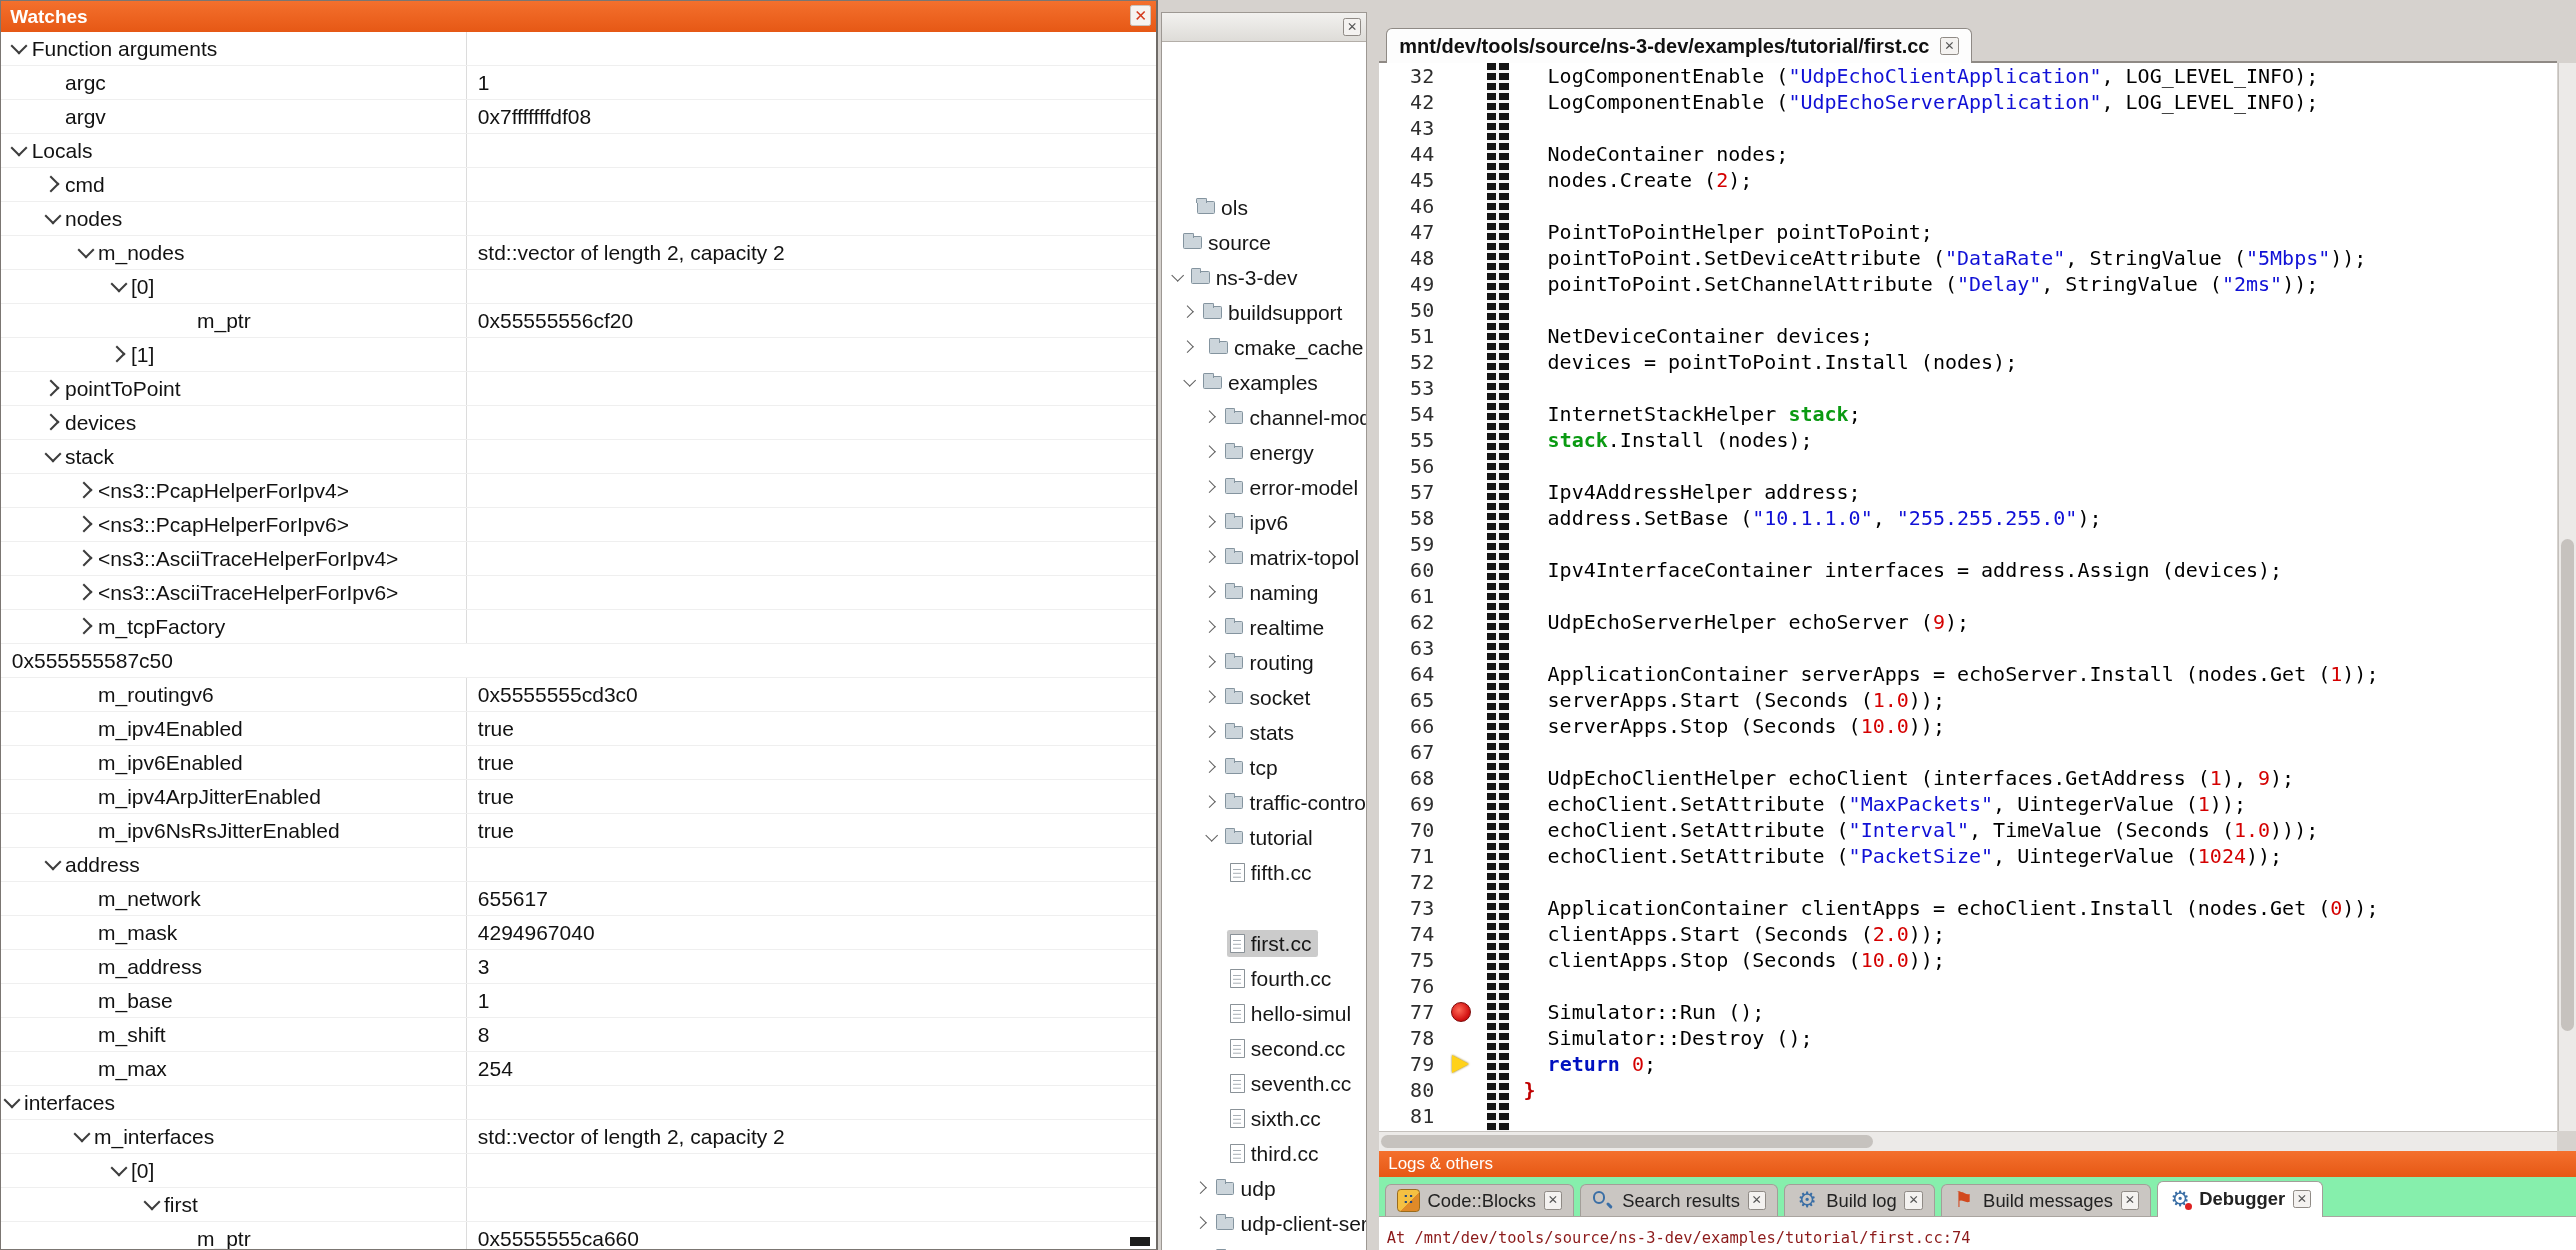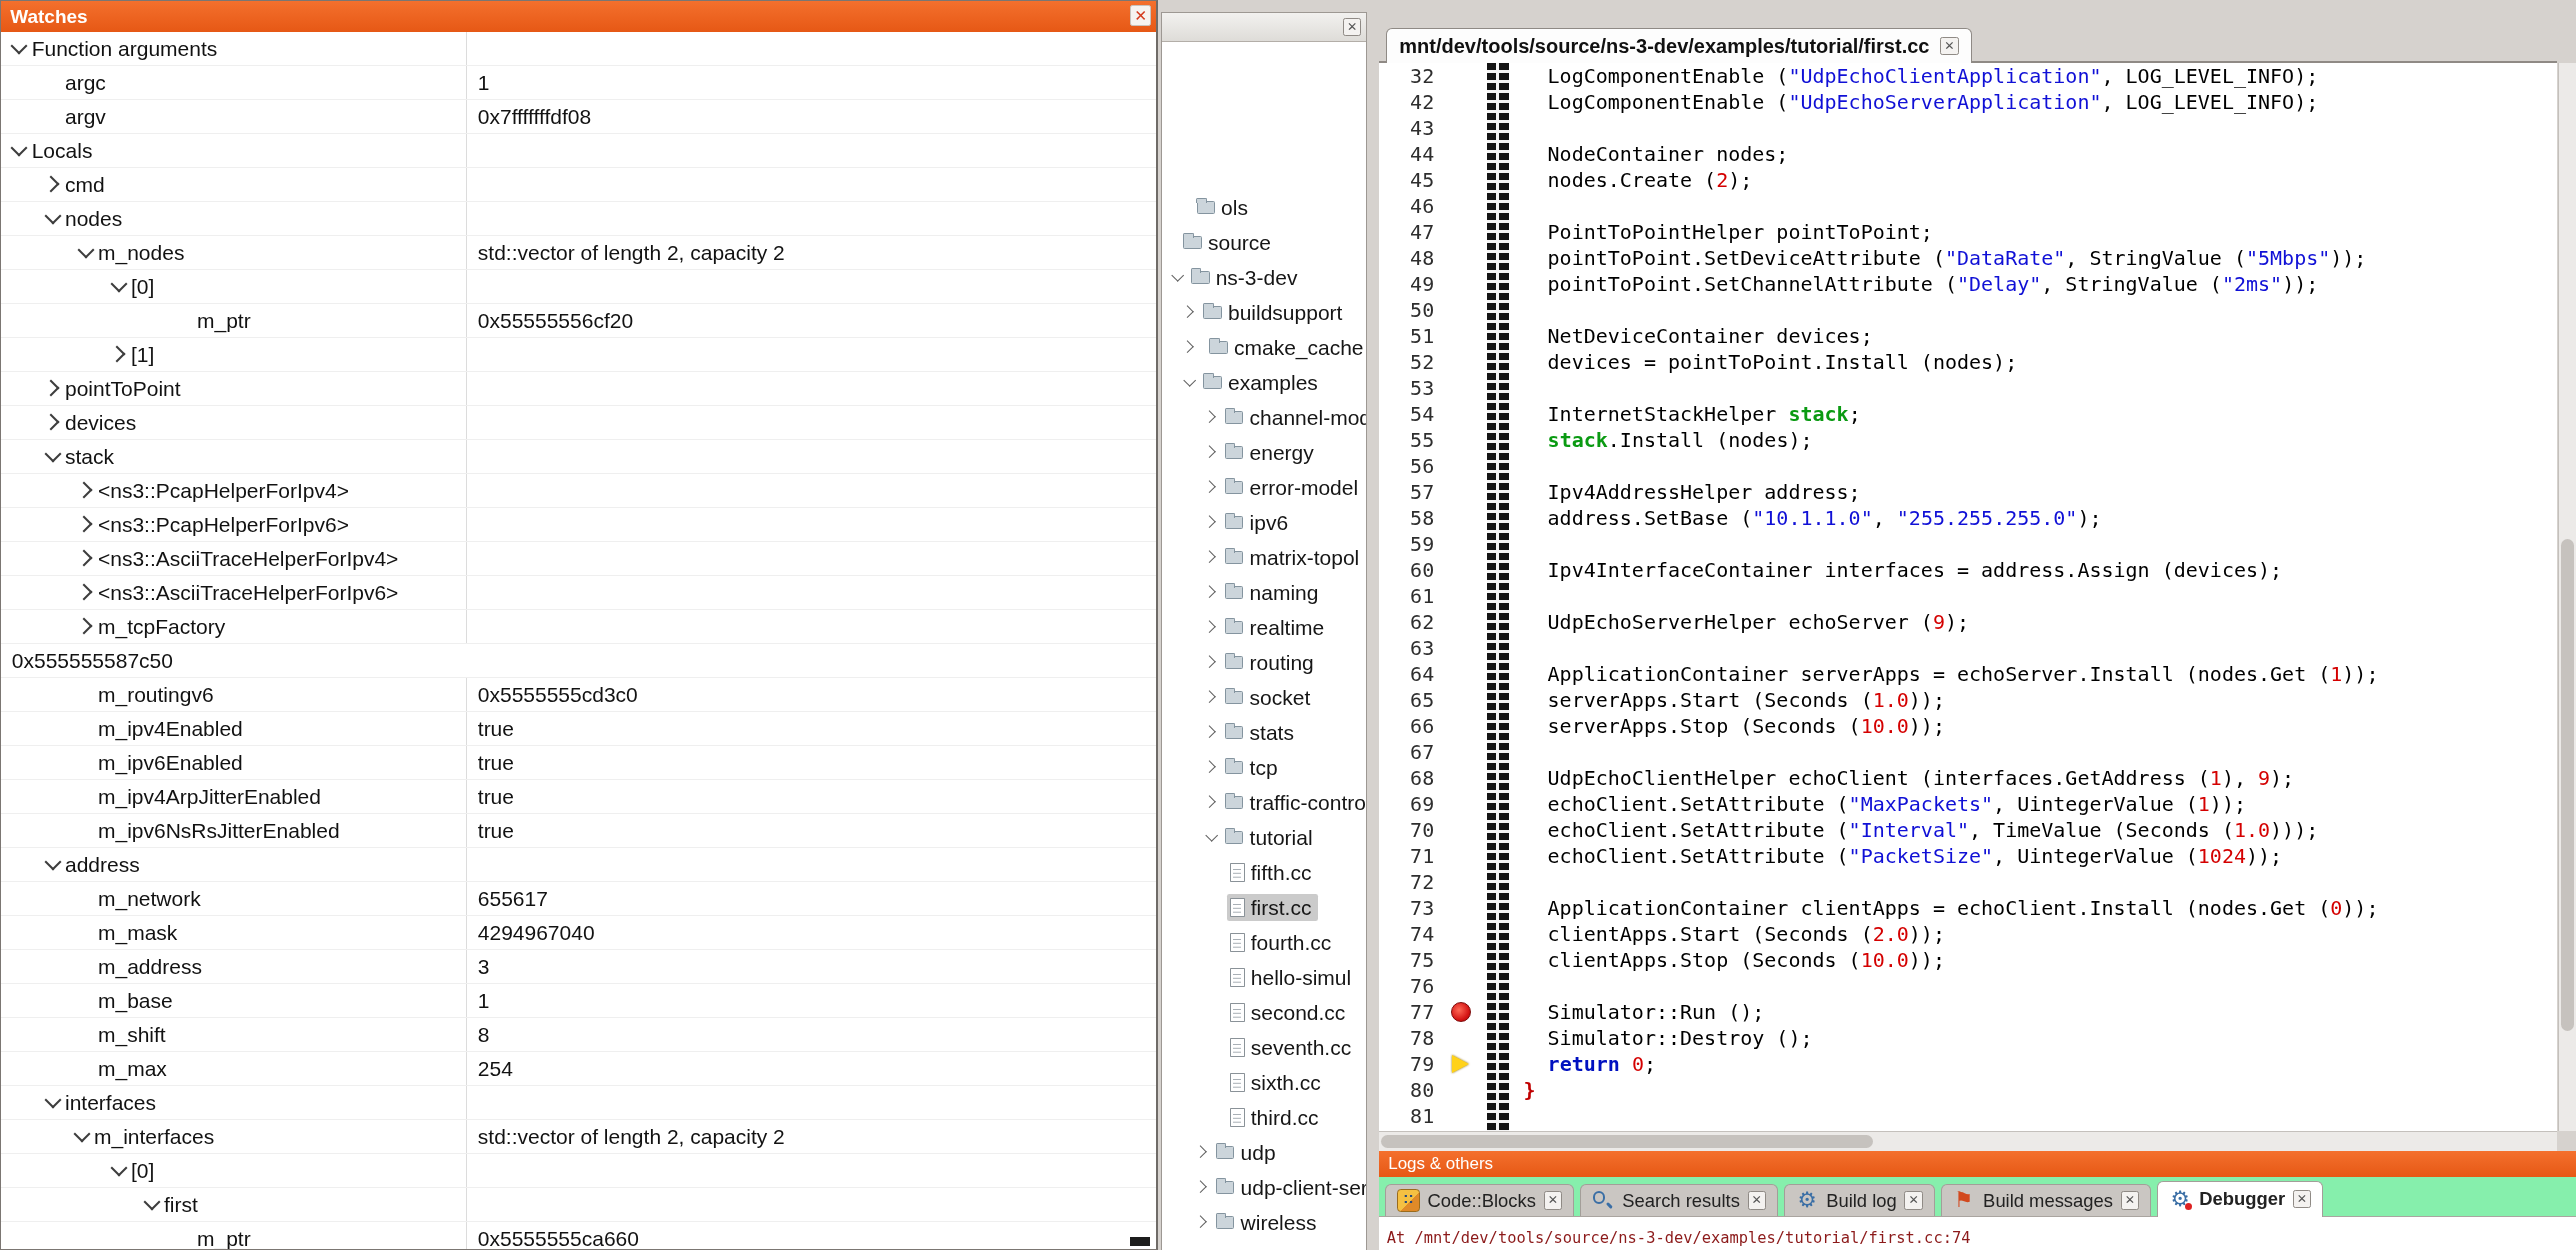--- a/index.html
+++ b/index.html
@@ -322,21 +322,21 @@
         <div class="wval">8</div>
       </div>
       <div class="wrow">
         <div class="wname" style="padding-left: 74px;">
           <span class="chev none"></span>
           <span class="wlabel">m_max</span>
         </div>
         <div class="wval">254</div>
       </div>
       <div class="wrow">
-        <div class="wname" style="padding-left: 41px; align-items: center;">
+        <div class="wname" style=" align-items: center;">
           <span class="chev expanded"></span>
           <span class="wlabel">interfaces</span>
         </div>
         <div class="wval"></div>
       </div>
       <div class="wrow">
         <div class="wname" style="padding-left: 70px;">
           <span class="chev expanded"></span>
           <span class="wlabel">m_interfaces</span>
         </div>
@@ -502,21 +502,21 @@
           <span class="dicon"></span>
           <span class="tlabel">tutorial</span>
         </span>
       </div>
       <div class="titem" style="padding-left: 65px;">
         <span class="tinner">
           <span class="ficon"></span>
           <span class="tlabel">fifth.cc</span>
         </span>
       </div>
-      <div class="titem" style="padding-left: 65px;">
+      <div class="titem" style="padding-left: 65px; margin-top: 36px;">
         <span class="tinner selbg">
           <span class="ficon"></span>
           <span class="tlabel">first.cc</span>
         </span>
       </div>
       <div class="titem" style="padding-left: 65px;">
         <span class="tinner">
           <span class="ficon"></span>
           <span class="tlabel">fourth.cc</span>
         </span>

